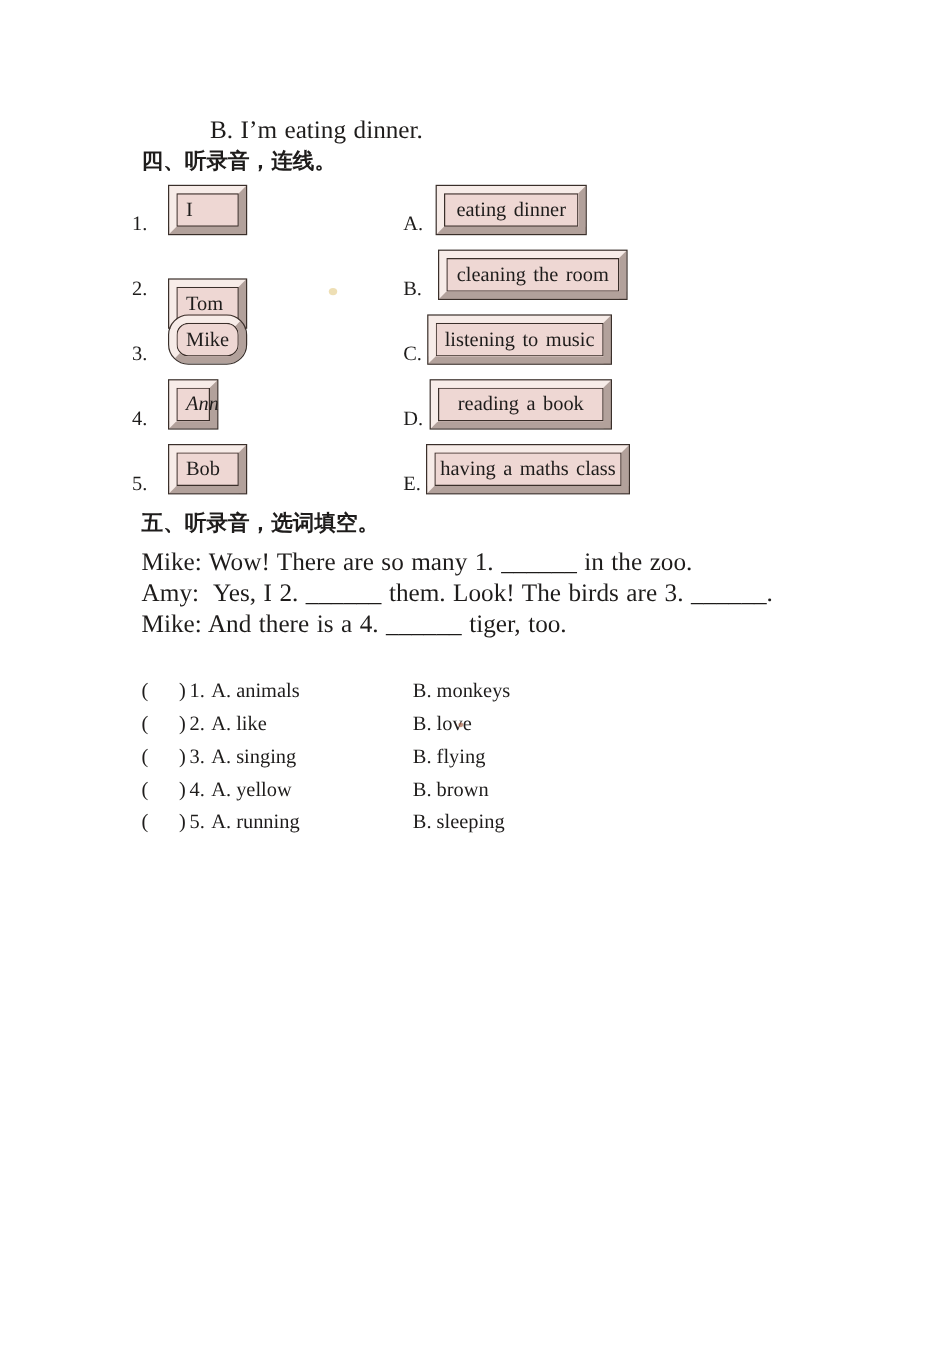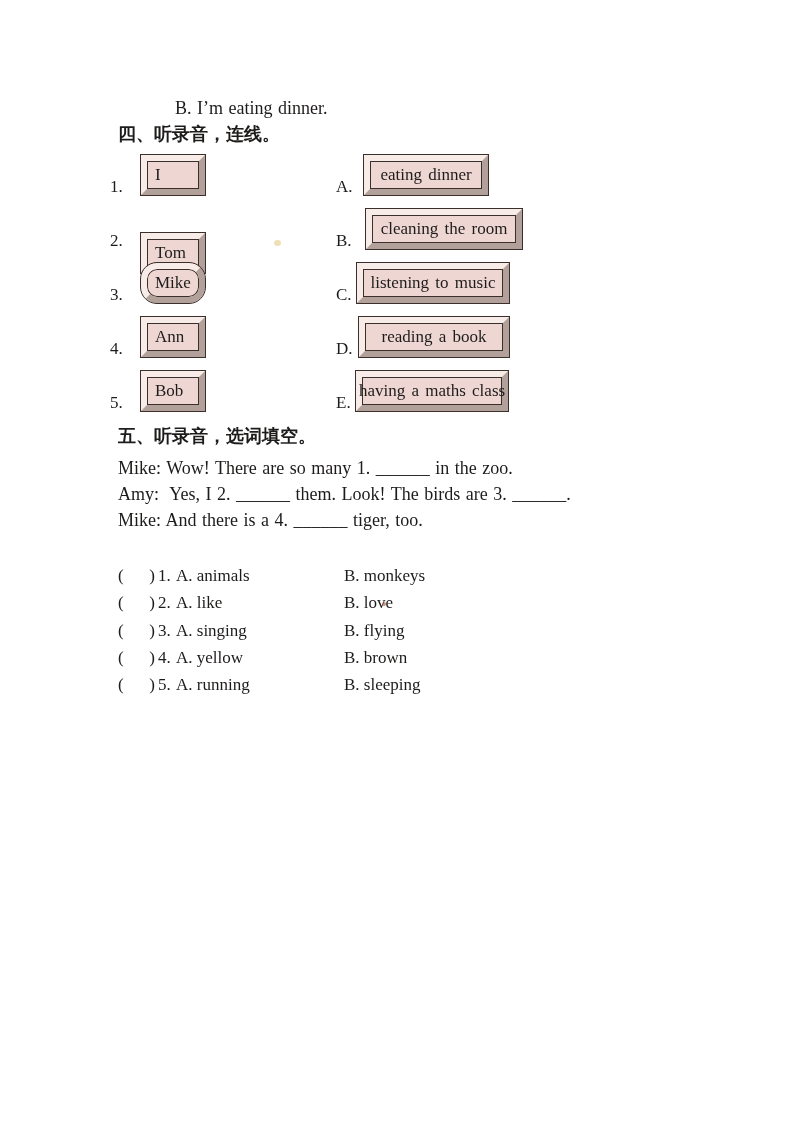--- a/index.html
+++ b/index.html
@@ -7,21 +7,21 @@
     position: relative;
     width: 793px;
     height: 1122px;
     background: var(--page-bg, #ffffff);
     color: var(--text, #1e1c1b);
     font-family: "Liberation Serif", "DejaVu Serif", serif;
     overflow: hidden;
   }
   .t {
     position: absolute;
-    font-size: 18px;
+    font-size: 21px;
     line-height: 22px;
     white-space: pre;
     word-spacing: 1px;
   }
   .heading {
     position: absolute;
     font-size: 18px;
     line-height: 20px;
     font-weight: bold;
     white-space: pre;
@@ -85,34 +85,34 @@
   <div class="lbl" style="left:110px; top:286px;">3.</div>
   <div class="btn3d left-box" style="left:141px; top:263px; width:64px;border-radius:16px;">
     <span>Mike</span>
   </div>
   <div class="lbl" style="left:336px; top:286px;">C.</div>
   <div class="btn3d right-box" style="left:357px; top:263px; width:152px;">
     <span>listening to music</span>
   </div>
 
   <div class="lbl" style="left:110px; top:340px;">4.</div>
-  <div class="btn3d left-box" style="left:141px; top:317px; width:64px;">
+  <div class="btn3d left-box" style="left:141px; top:317px; width:40px;font-style:italic;">
     <span>Ann</span>
   </div>
   <div class="lbl" style="left:336px; top:340px;">D.</div>
   <div class="btn3d right-box" style="left:359px; top:317px; width:150px;">
     <span>reading a book</span>
   </div>
 
   <div class="lbl" style="left:110px; top:394px;">5.</div>
   <div class="btn3d left-box" style="left:141px; top:371px; width:64px;">
     <span>Bob</span>
   </div>
   <div class="lbl" style="left:336px; top:394px;">E.</div>
-  <div class="btn3d right-box" style="left:356px; top:371px; width:152px;">
+  <div class="btn3d right-box" style="left:356px; top:371px; width:168px;">
     <span>having a maths class</span>
   </div>
 
   <div class="heading" style="left:118px; top:426px;">五、听录音，选词填空。</div>
 
   <div class="t" style="left:118px; top:457px;text-align:center;">Mike: Wow! There are so many 1. ______ in the zoo.</div>
   <div class="t" style="left:118px; top:483px;">Amy:  Yes, I 2. ______ them. Look! The birds are 3. ______.</div>
   <div class="t" style="left:118px; top:509px;">Mike: And there is a 4. ______ tiger, too.</div>
 
   <div class="choice-row" style="top:565px;">

